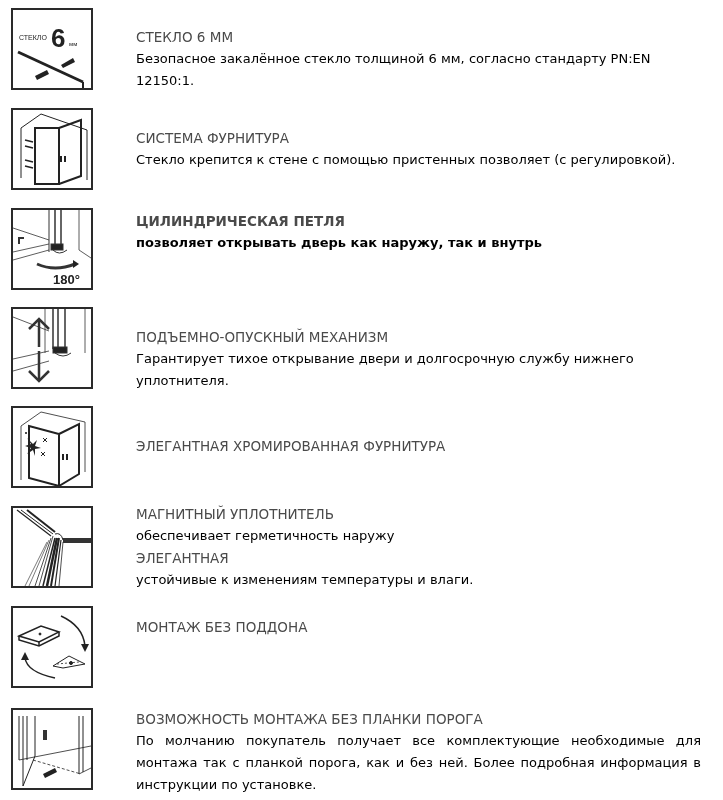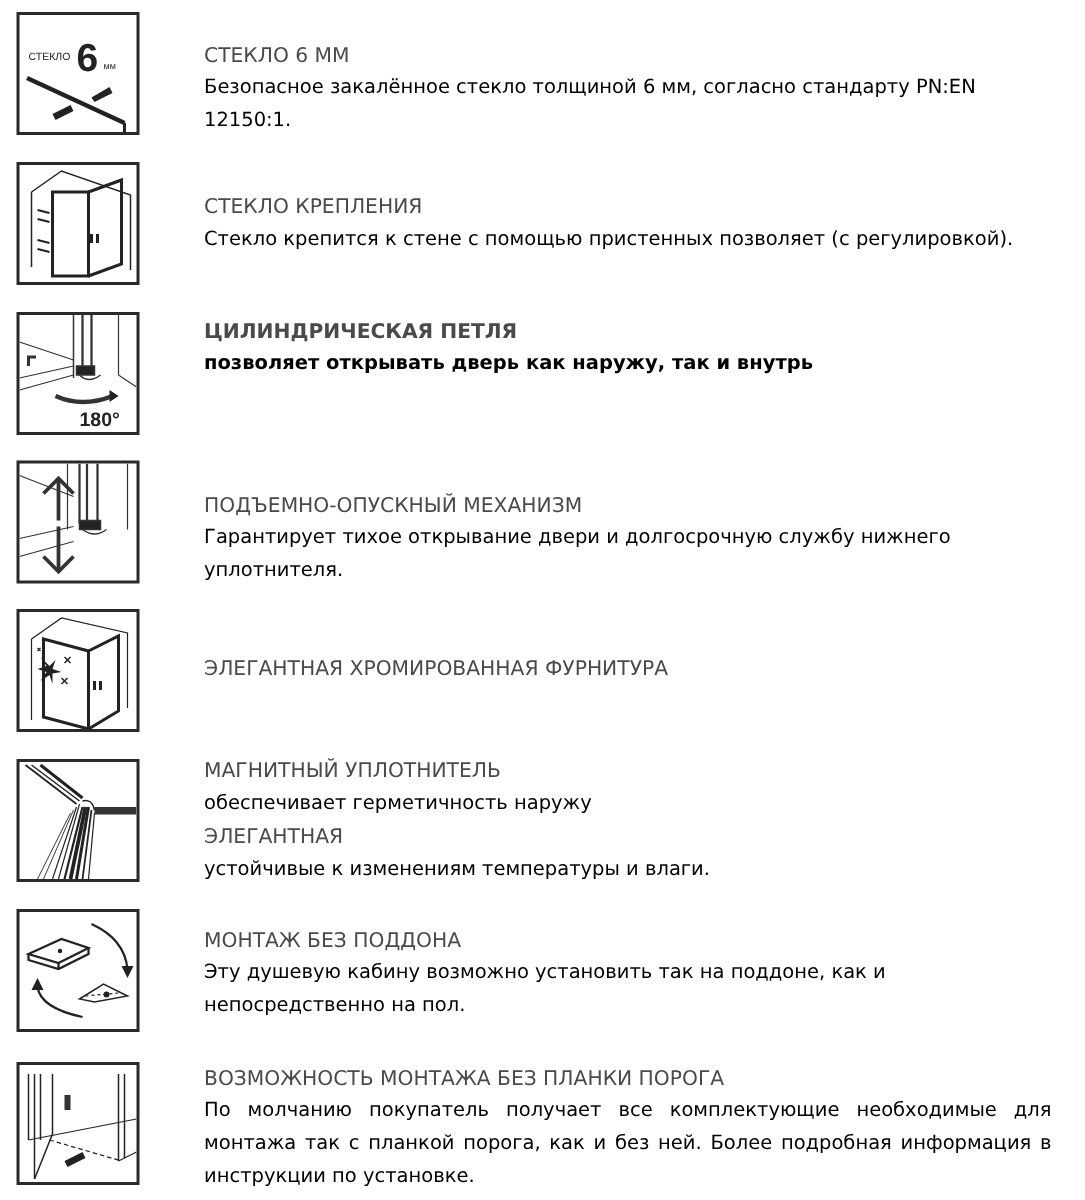--- a/index.html
+++ b/index.html
@@ -54,21 +54,21 @@
       <polyline points="46,18 68,10 68,66 46,74" stroke-width="2"></polyline>
       <line x1="48" y1="46" x2="48" y2="52" stroke-width="2"></line>
       <line x1="52" y1="46" x2="52" y2="52" stroke-width="2"></line>
       <line x1="12" y1="30" x2="20" y2="32" stroke-width="1.5"></line>
       <line x1="12" y1="36" x2="20" y2="38" stroke-width="1.5"></line>
       <line x1="12" y1="50" x2="20" y2="52" stroke-width="1.5"></line>
       <line x1="12" y1="56" x2="20" y2="58" stroke-width="1.5"></line>
     </svg>
   </div>
   <div class="text" style="top:19px;">
-    <div class="title">СТЕКЛО КРЕПЛЕНИЯ</div>
+    <div class="title">СИСТЕМА ФУРНИТУРА</div>
     <div class="desc">Стекло крепится к стене с помощью пристенных позволяет (с регулировкой).</div>
   </div>
 </div>
 
 <div class="feature" style="top:208px;">
   <div class="icon-box" style="top:0;text-align:right;">
     <svg viewBox="0 0 78 78" fill="none" stroke="#333">
       <line x1="0" y1="18" x2="36" y2="30" stroke-width="0.8"></line>
       <line x1="0" y1="42" x2="36" y2="34" stroke-width="0.8"></line>
       <line x1="0" y1="50" x2="36" y2="40" stroke-width="0.8"></line>
@@ -174,21 +174,20 @@
       <polygon points="68,36 72,44 76,36" fill="#222" stroke="none"></polygon>
       <path d="M42 70 Q14 64 12 50" stroke-width="1.5"></path>
       <polygon points="8,52 12,44 16,52" fill="#222" stroke="none"></polygon>
       <polygon points="40,58 56,48 72,56 50,60" stroke-width="1"></polygon>
       <line x1="44" y1="56" x2="66" y2="54" stroke-width="0.8" stroke-dasharray="2,2"></line>
       <circle cx="58" cy="55" r="1.5" fill="#222"></circle>
     </svg>
   </div>
   <div class="text" style="top:10px;">
     <div class="title">МОНТАЖ БЕЗ ПОДДОНА</div>
-    <div class="desc">Эту душевую кабину возможно установить так на поддоне, как и непосредственно на пол.</div>
   </div>
 </div>
 
 <div class="feature" style="top:708px;">
   <div class="icon-box" style="top:0;">
     <svg viewBox="0 0 78 78" fill="none" stroke="#222">
       <line x1="6" y1="6" x2="6" y2="50" stroke-width="1"></line>
       <line x1="10" y1="6" x2="10" y2="76" stroke-width="1"></line>
       <line x1="14" y1="6" x2="14" y2="50" stroke-width="1"></line>
       <line x1="22" y1="6" x2="22" y2="46" stroke-width="1"></line>

